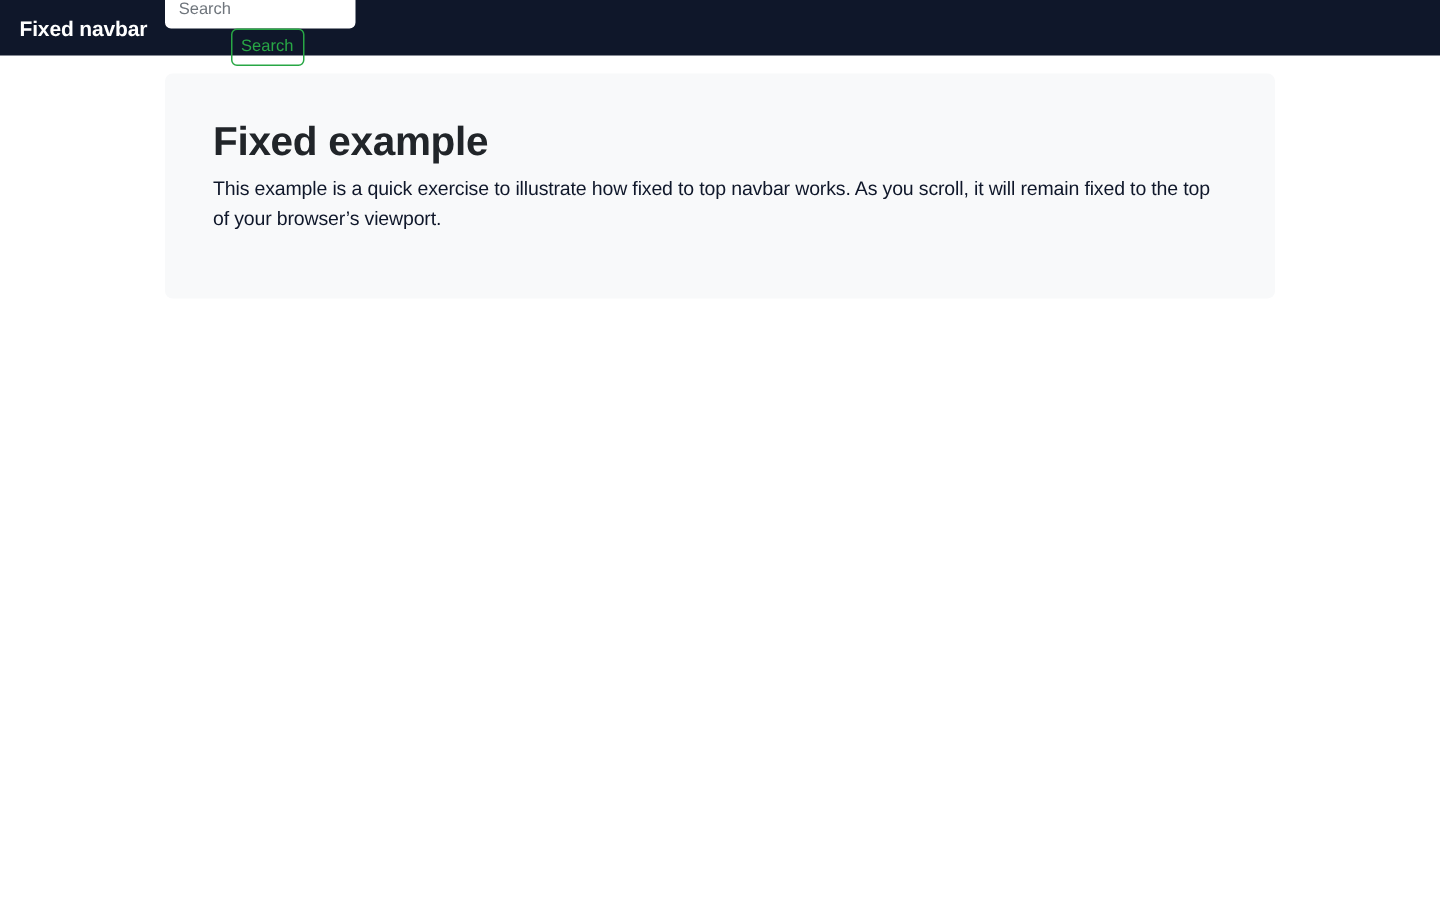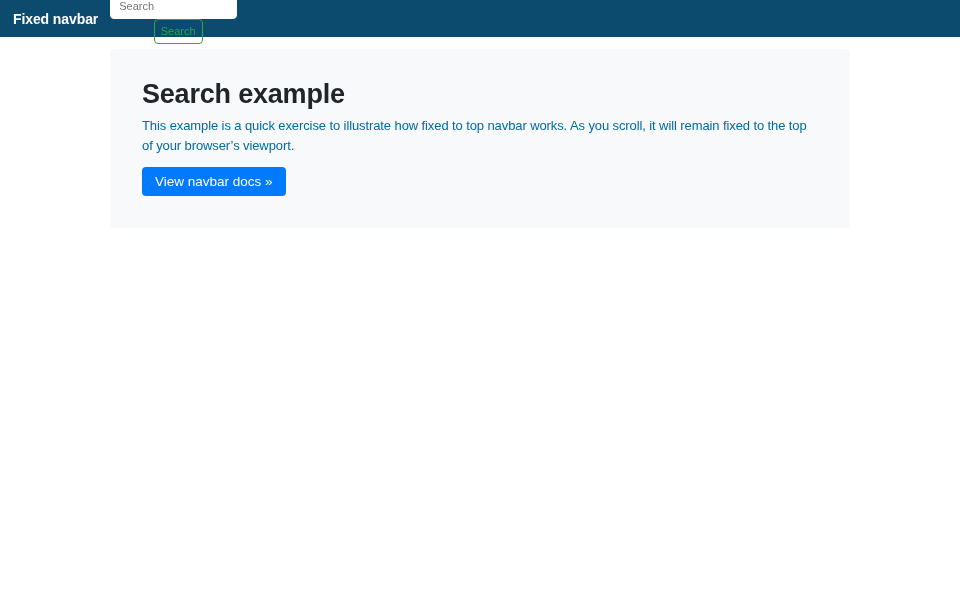--- a/index.html
+++ b/index.html
@@ -8,21 +8,21 @@
     width: 960px; height: 600px;
     background: #ffffff;
     font-family: "Liberation Sans", sans-serif;
     overflow: hidden;
   }
 
   
   .navbar {
     position: fixed; top: 0; left: 0; right: 0;
     height: 37px;
-    background: #0c4a6e;
+    background: #0f172a;
     display: flex; align-items: center;
     padding: 0 13px;
     z-index: 10;
   }
   .brand {
     color: #ffffff;
     font-size: 14px;
     font-weight: 600;
     letter-spacing: -0.1px;
     text-decoration: none;
@@ -92,21 +92,21 @@
     line-height: 32px;
     font-weight: 600;
     letter-spacing: -0.2px;
     color: #212529;
   }
   .hero-text {
     margin: 6px 0 11px 0;
     font-size: 13px;
     line-height: 20px;
     letter-spacing: -0.1px;
-    color: #0369a1;
+    color: #0f172a;
     max-width: 680px;
   }
   .cta-btn {
     display: inline-block;
     background: #007bff;
     color: #ffffff;
     border: none;
     border-radius: 4px;
     font-size: 13.5px;
     line-height: 16px;
@@ -125,17 +125,16 @@
 
 
   <form class="search-form">
     <input class="search-input" type="text" placeholder="Search" style="">
     <button class="search-btn" type="submit">Search</button>
   </form>
 </nav>
 
 <main class="container">
   <div class="hero-card">
-    <h1 class="hero-title">Search example</h1>
+    <h1 class="hero-title">Fixed example</h1>
     <p class="hero-text">This example is a quick exercise to illustrate how fixed to top navbar works. As you scroll, it will remain fixed to the top of your browser’s viewport.</p>
-    <a class="cta-btn">View navbar docs »</a>
   </div>
 </main>
 
 </body></html>

